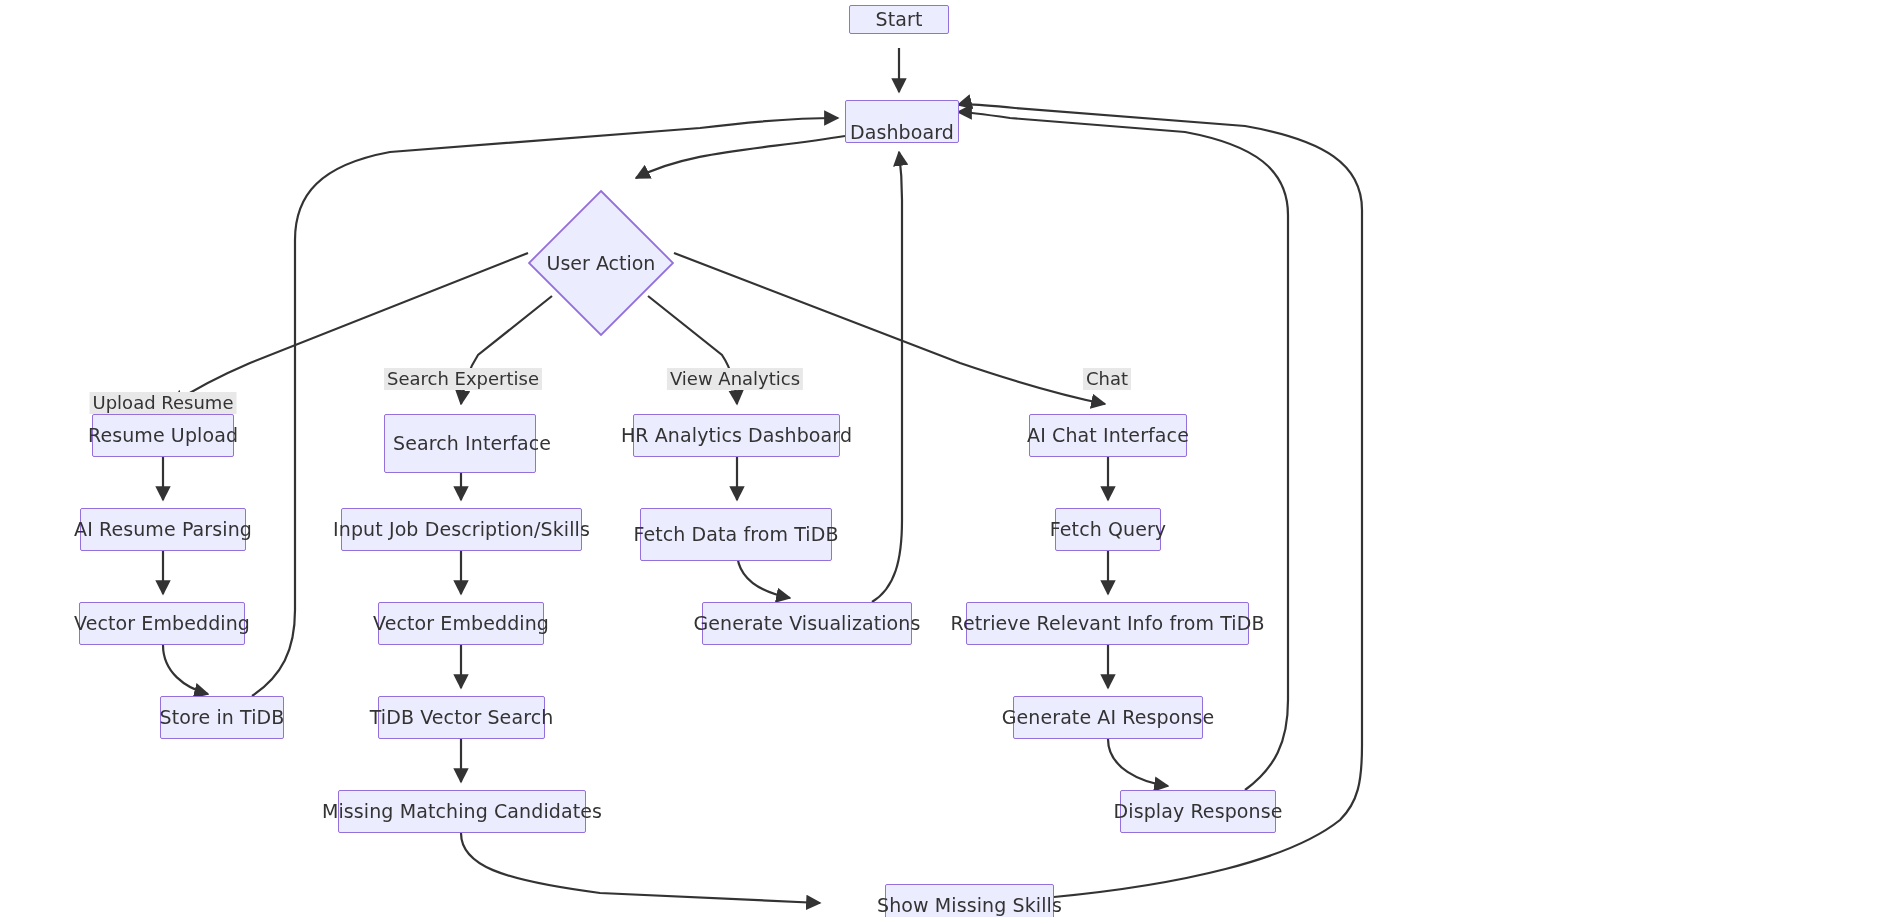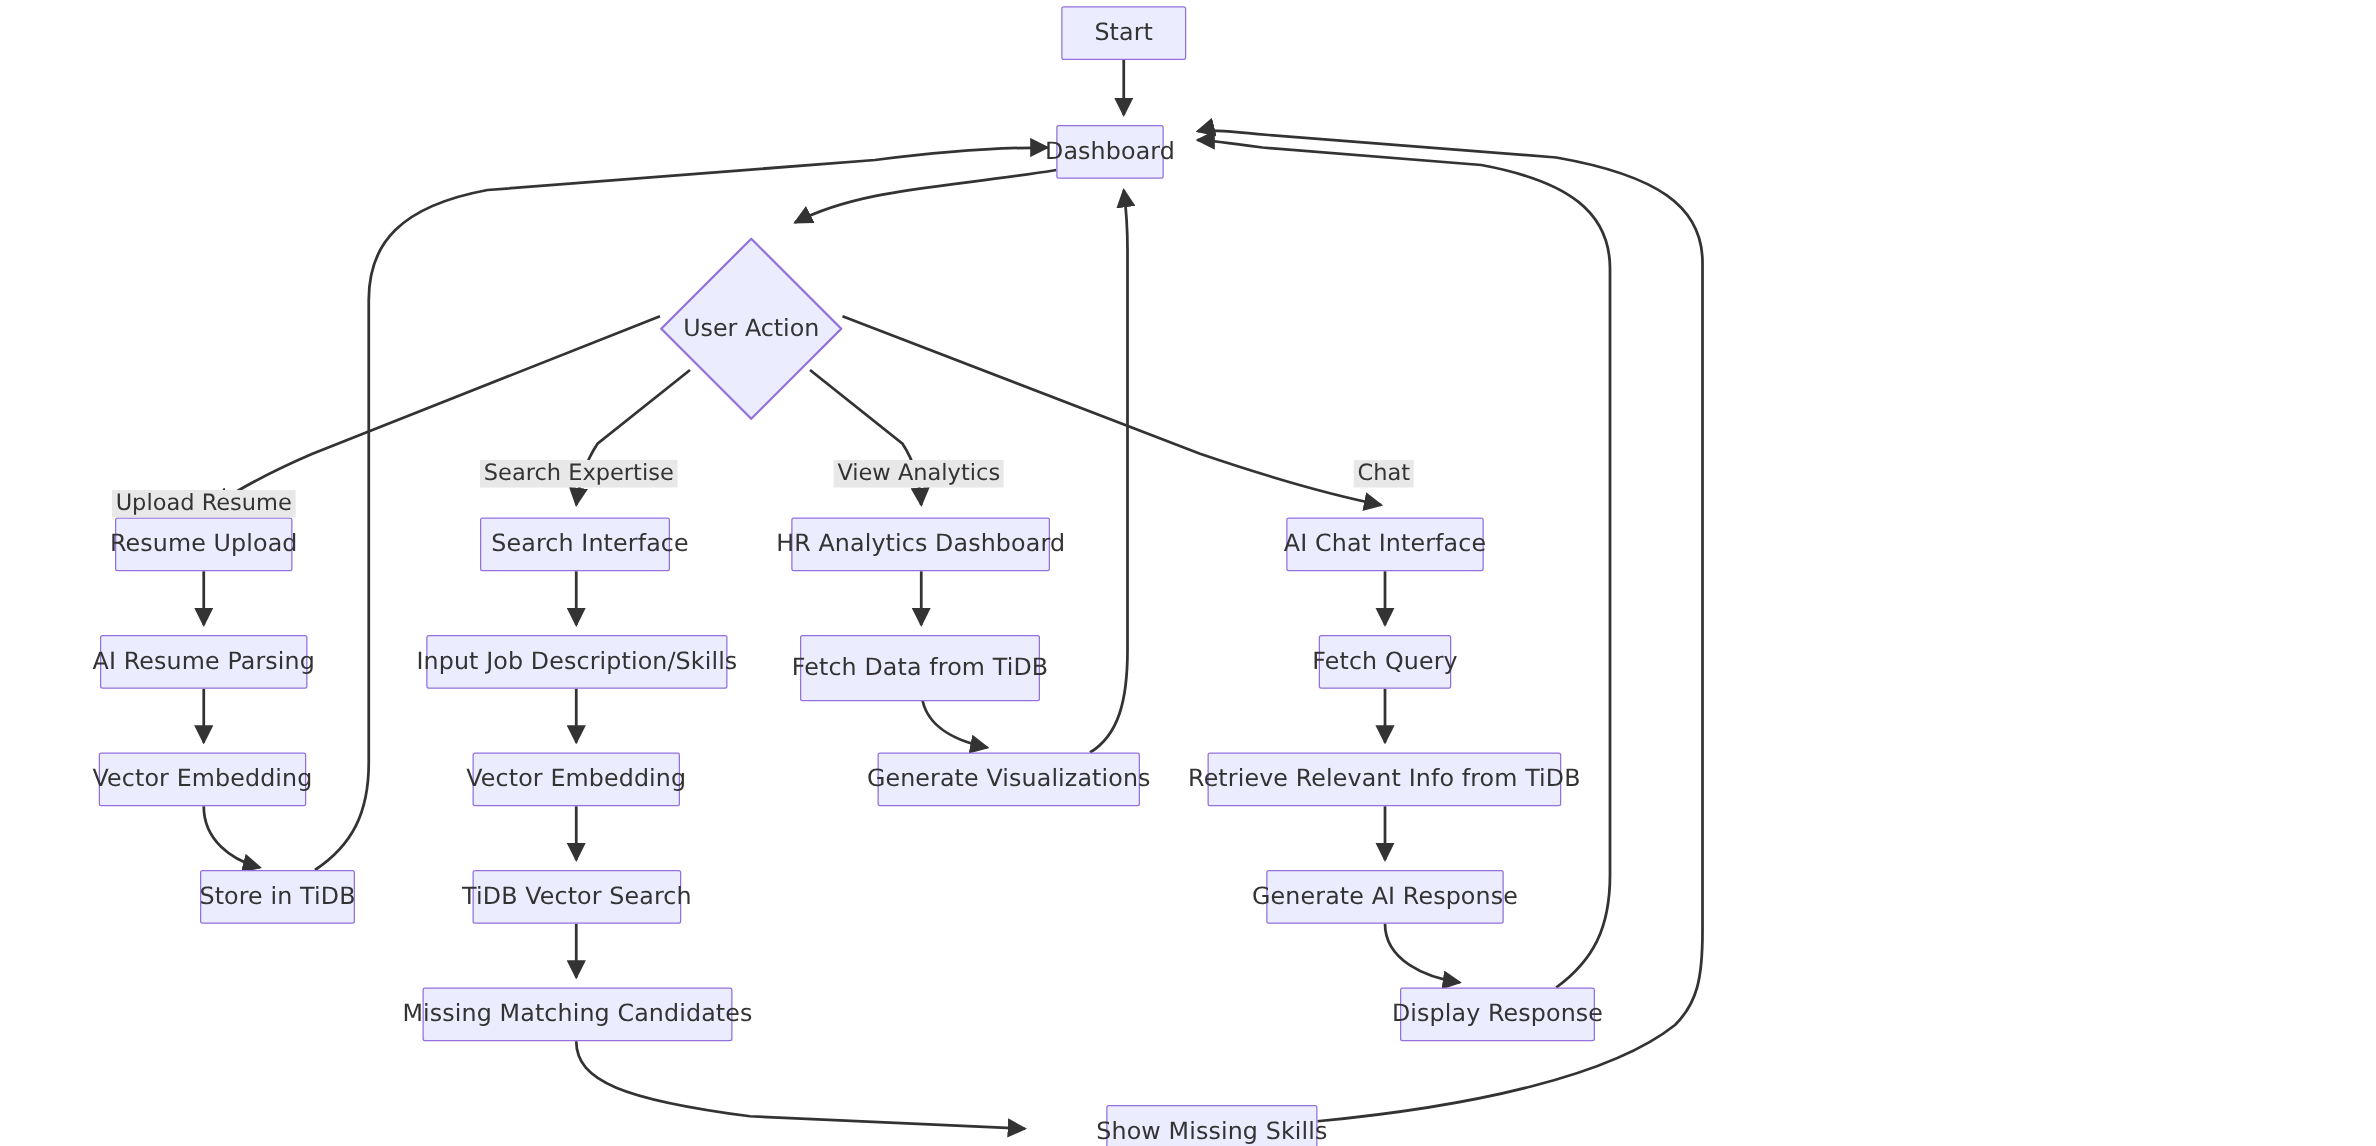--- a/index.html
+++ b/index.html
@@ -135,25 +135,25 @@
 
     <path class="edge-path" d="M 1108,645 L 1108,688" marker-end="url(#arrow)"></path>
 
     <path class="edge-path" d="M 1108,739 C 1108,768 1140,782 1168,786" marker-end="url(#arrow)"></path>
 
     <path class="edge-path" d="M 1245,790 C 1275,768 1288,742 1288,700 L 1288,215 C 1288,170 1255,145 1185,132 L 1010,118 C 975,113 963,112 958,112" marker-end="url(#arrow)"></path>
 
     <path class="edge-path" d="M 1054,897 C 1180,885 1290,860 1340,820 C 1358,802 1362,782 1362,745 L 1362,210 C 1362,165 1325,140 1245,126 L 1015,108 C 975,104 962,104 958,105" marker-end="url(#arrow)"></path>
   </svg>
 
-  <div class="node" style="left:849px;top:5px;width:100px;height:43px;">
+  <div class="node" style="left:849px;top:5px;width:100px;height:29px;">
     <span>Start</span>
   </div>
 
-  <div class="node" style="left:845px;top:100px;width:86px;height:43px;">
+  <div class="node" style="left:845px;top:100px;width:114px;height:43px;align-items:flex-end;">
     <span>Dashboard</span>
   </div>
 
   <div class="node-diamond" style="left:528px;top:190px;width:146px;height:146px;">
     <svg class="diamond-shape" viewBox="0 0 146 146" preserveAspectRatio="none">
       <polygon points="73,1 145,73 73,145 1,73" fill="#ECECFF" stroke="#9370DB" stroke-width="1.8"></polygon>
     </svg>
     <span class="diamond-label">User Action</span>
   </div>
 
@@ -163,21 +163,21 @@
   <div class="node" style="left:80px;top:508px;width:166px;height:43px;">
     <span>AI Resume Parsing</span>
   </div>
   <div class="node" style="left:79px;top:602px;width:166px;height:43px;">
     <span>Vector Embedding</span>
   </div>
   <div class="node" style="left:160px;top:696px;width:124px;height:43px;">
     <span>Store in TiDB</span>
   </div>
 
-  <div class="node" style="left:384px;top:414px;width:152px;height:43px;padding-left:24px;">
+  <div class="node" style="left:384px;top:414px;width:152px;height:59px;padding-left:24px;">
     <span>Search Interface</span>
   </div>
   <div class="node" style="left:341px;top:508px;width:241px;height:43px;">
     <span>Input Job Description/Skills</span>
   </div>
   <div class="node" style="left:378px;top:602px;width:166px;height:43px;">
     <span>Vector Embedding</span>
   </div>
   <div class="node" style="left:378px;top:696px;width:167px;height:43px;">
     <span>TiDB Vector Search</span>

